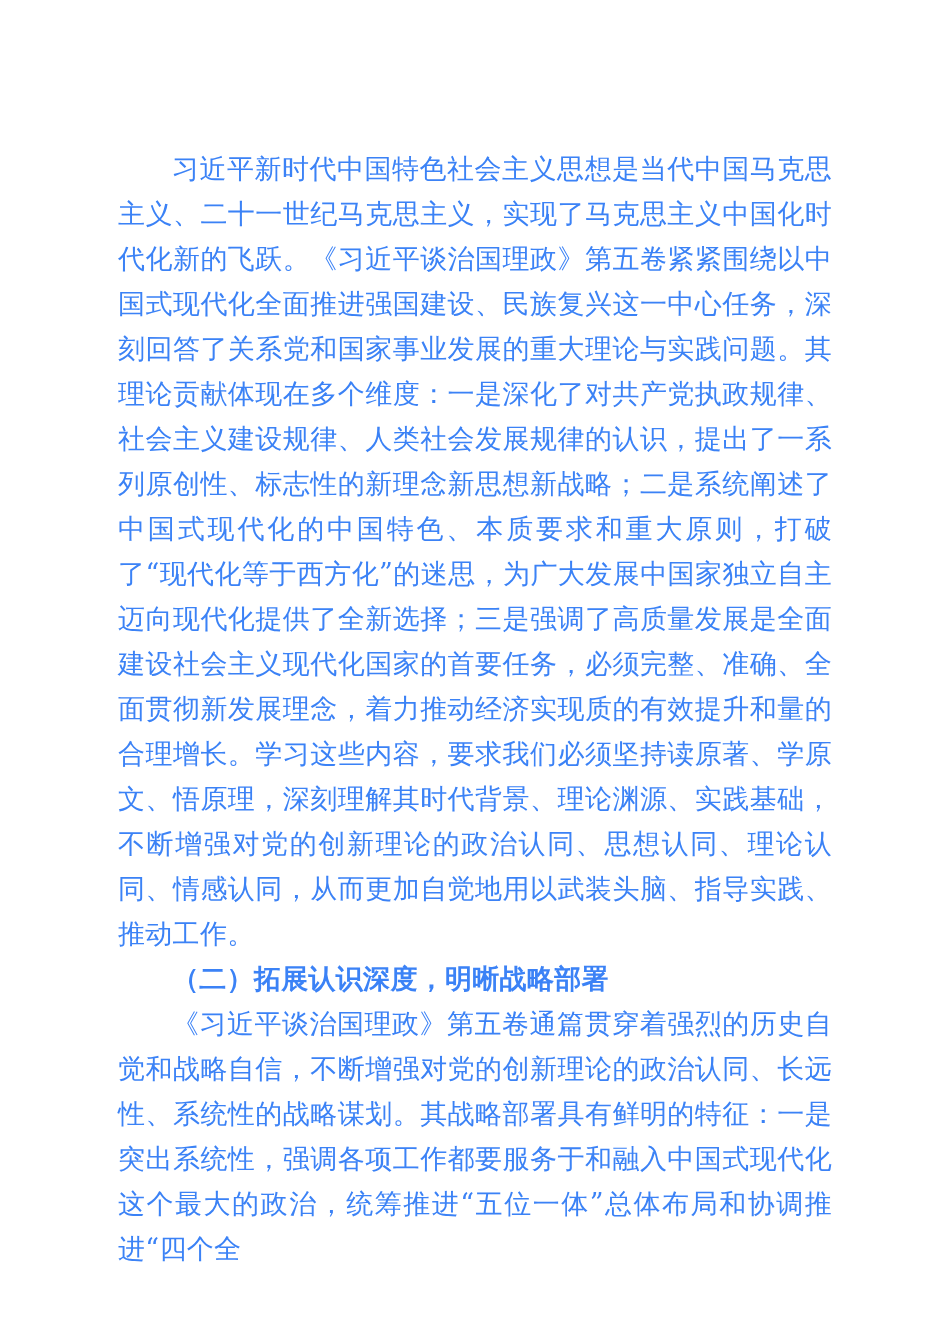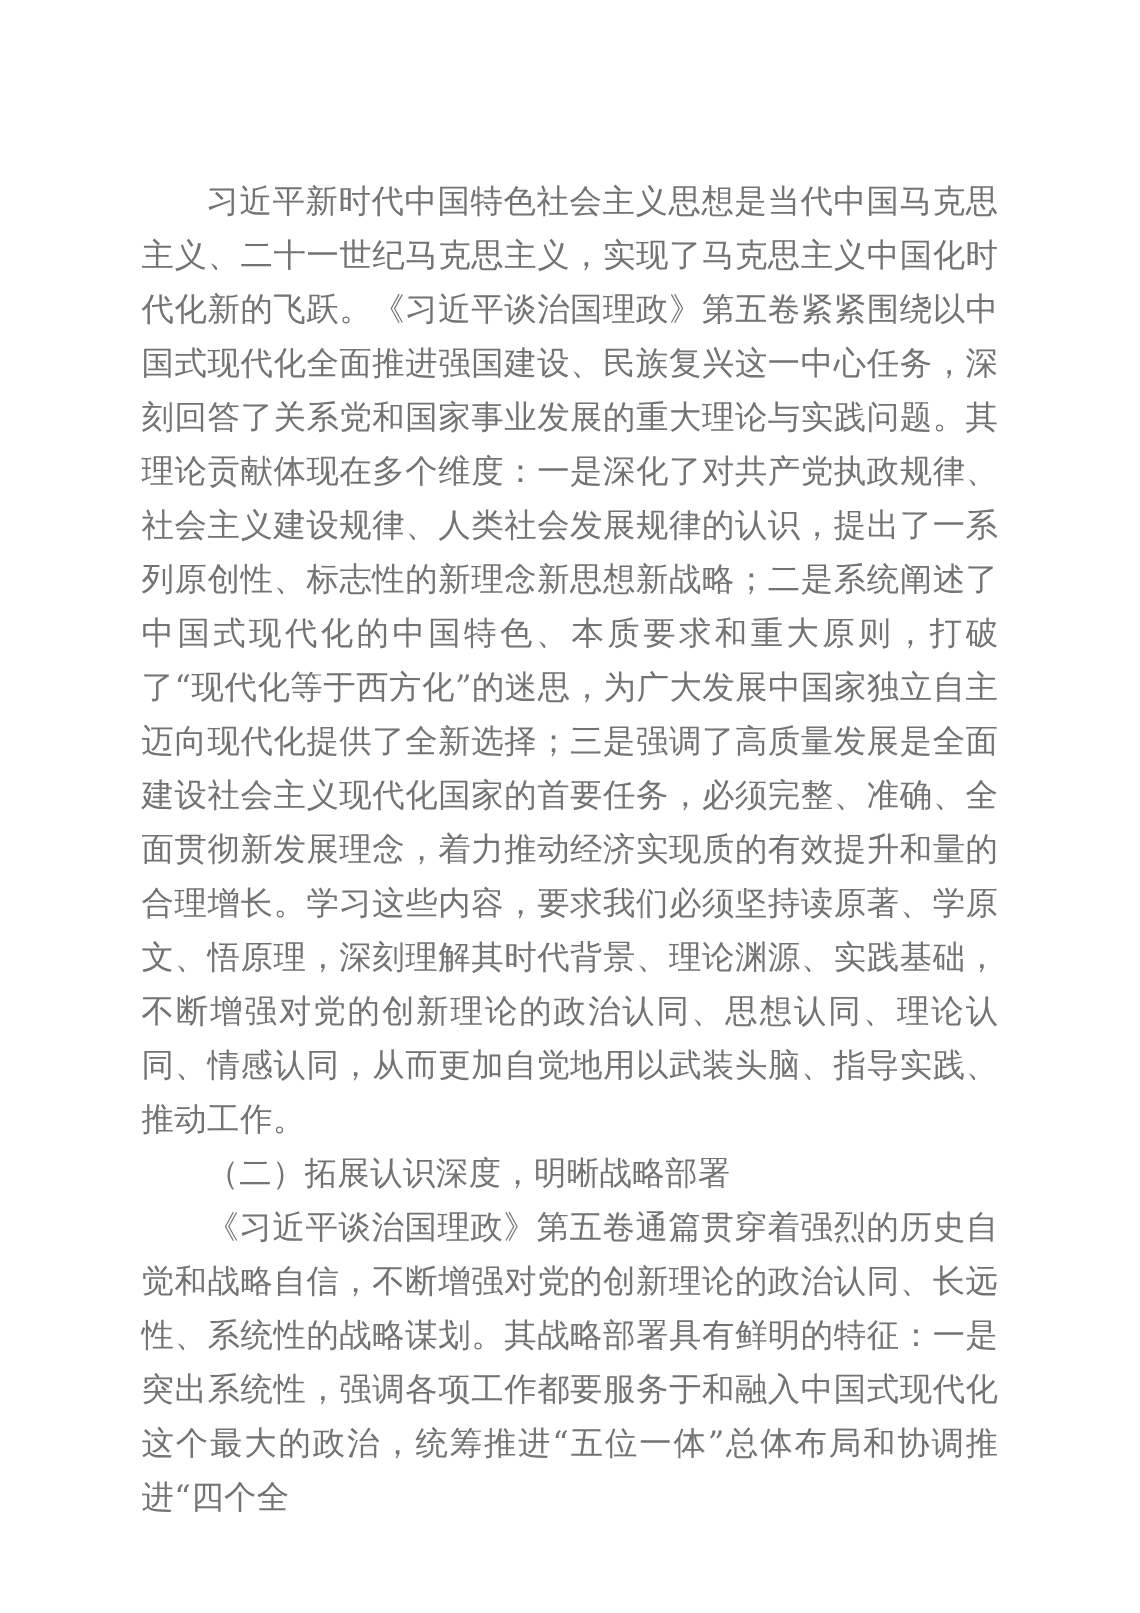--- a/index.html
+++ b/index.html
@@ -7,21 +7,21 @@
     padding: 0;
     background: #ffffff;
   }
   .page {
     position: relative;
     width: 841px;
     height: 1344px;
     background: #ffffff;
     overflow: hidden;
     font-family: "DejaVu Serif", "Liberation Serif", serif;
-    color: #737373;
+    color: #3b82f6;
   }
   .content {
     position: absolute;
     left: 118px;
     top: 146px;
     width: 714px;
     font-size: 27px;
     line-height: 45px;
     letter-spacing: 0.3px;
     text-align: justify;
@@ -29,21 +29,21 @@
   }
   .body-para {
     margin: 0;
     text-indent: 54px;
     font-weight: 400;
   }
   .section-heading {
     margin: 0;
     font-size: 27px;
     line-height: 45px;
-    font-weight: 400;
+    font-weight: 700;
     text-indent: 54px;
     text-align: left;
   }
 </style>
 </head>
 <body>
 
 <div class="page">
   <div class="content">
     <p class="body-para">习近平新时代中国特色社会主义思想是当代中国马克思主义、二十一世纪马克思主义，实现了马克思主义中国化时代化新的飞跃。《习近平谈治国理政》第五卷紧紧围绕以中国式现代化全面推进强国建设、民族复兴这一中心任务，深刻回答了关系党和国家事业发展的重大理论与实践问题。其理论贡献体现在多个维度：一是深化了对共产党执政规律、社会主义建设规律、人类社会发展规律的认识，提出了一系列原创性、标志性的新理念新思想新战略；二是系统阐述了中国式现代化的中国特色、本质要求和重大原则，打破了“现代化等于西方化”的迷思，为广大发展中国家独立自主迈向现代化提供了全新选择；三是强调了高质量发展是全面建设社会主义现代化国家的首要任务，必须完整、准确、全面贯彻新发展理念，着力推动经济实现质的有效提升和量的合理增长。学习这些内容，要求我们必须坚持读原著、学原文、悟原理，深刻理解其时代背景、理论渊源、实践基础，不断增强对党的创新理论的政治认同、思想认同、理论认同、情感认同，从而更加自觉地用以武装头脑、指导实践、推动工作。</p>

